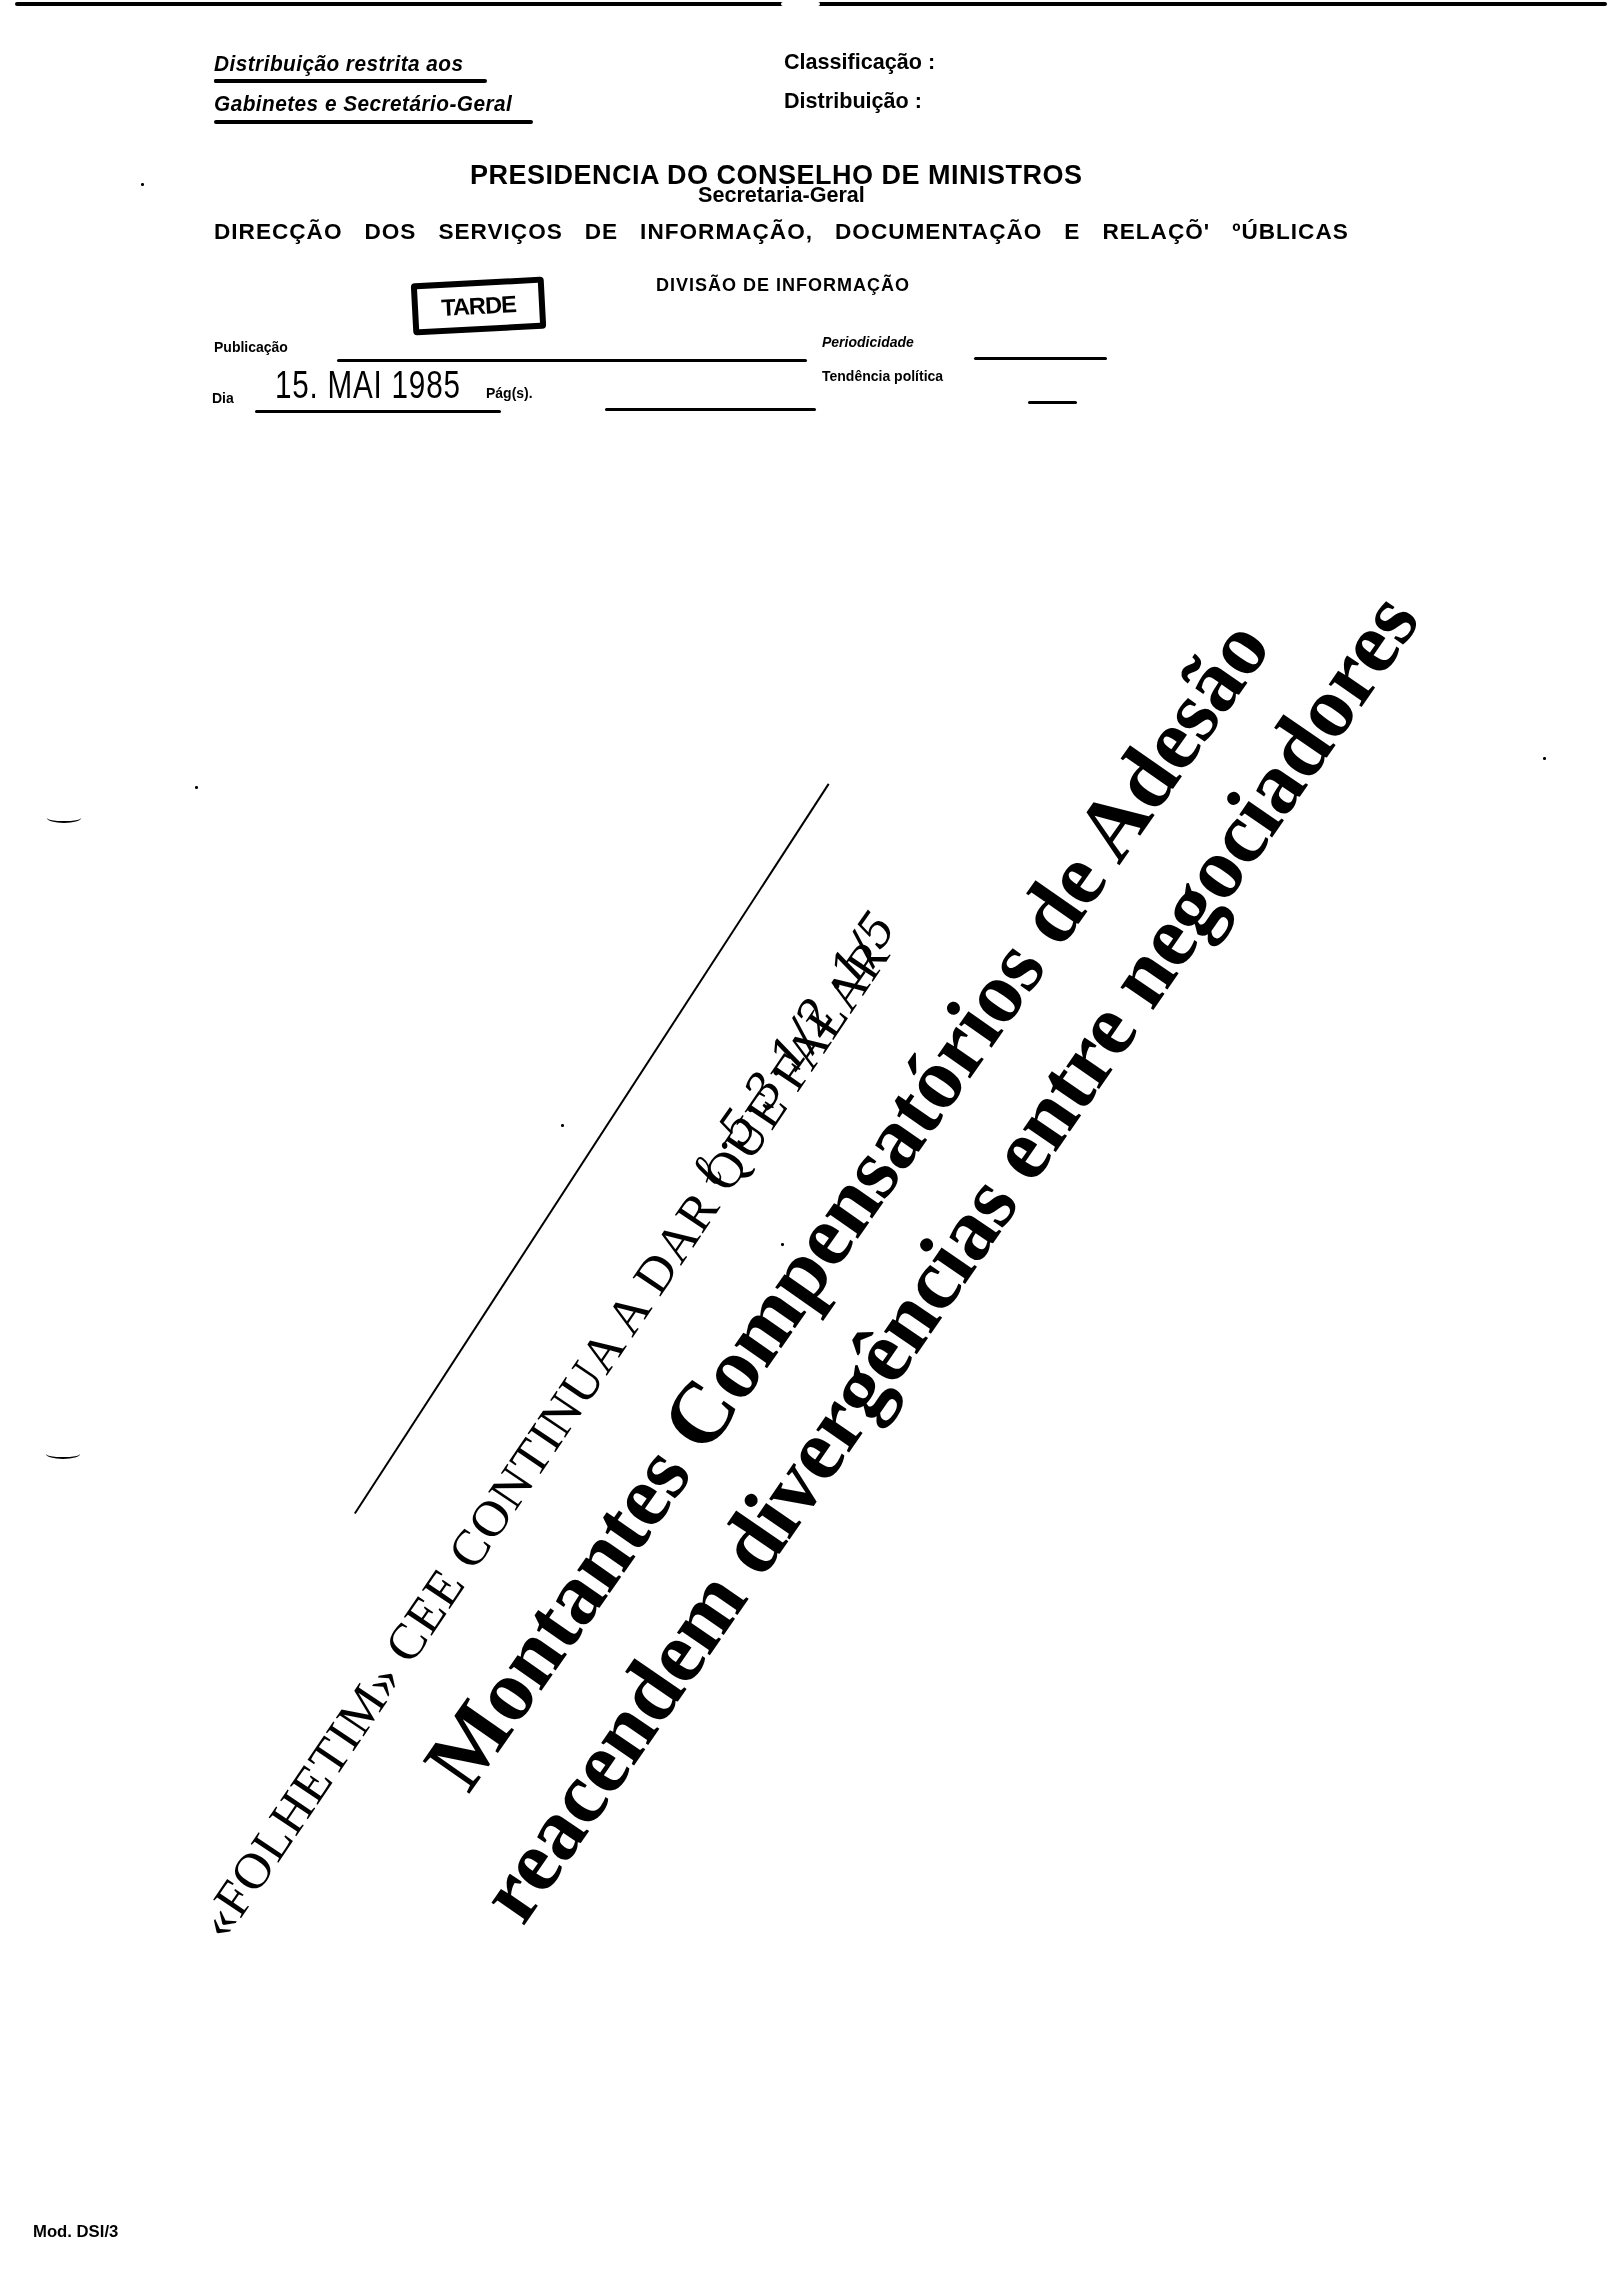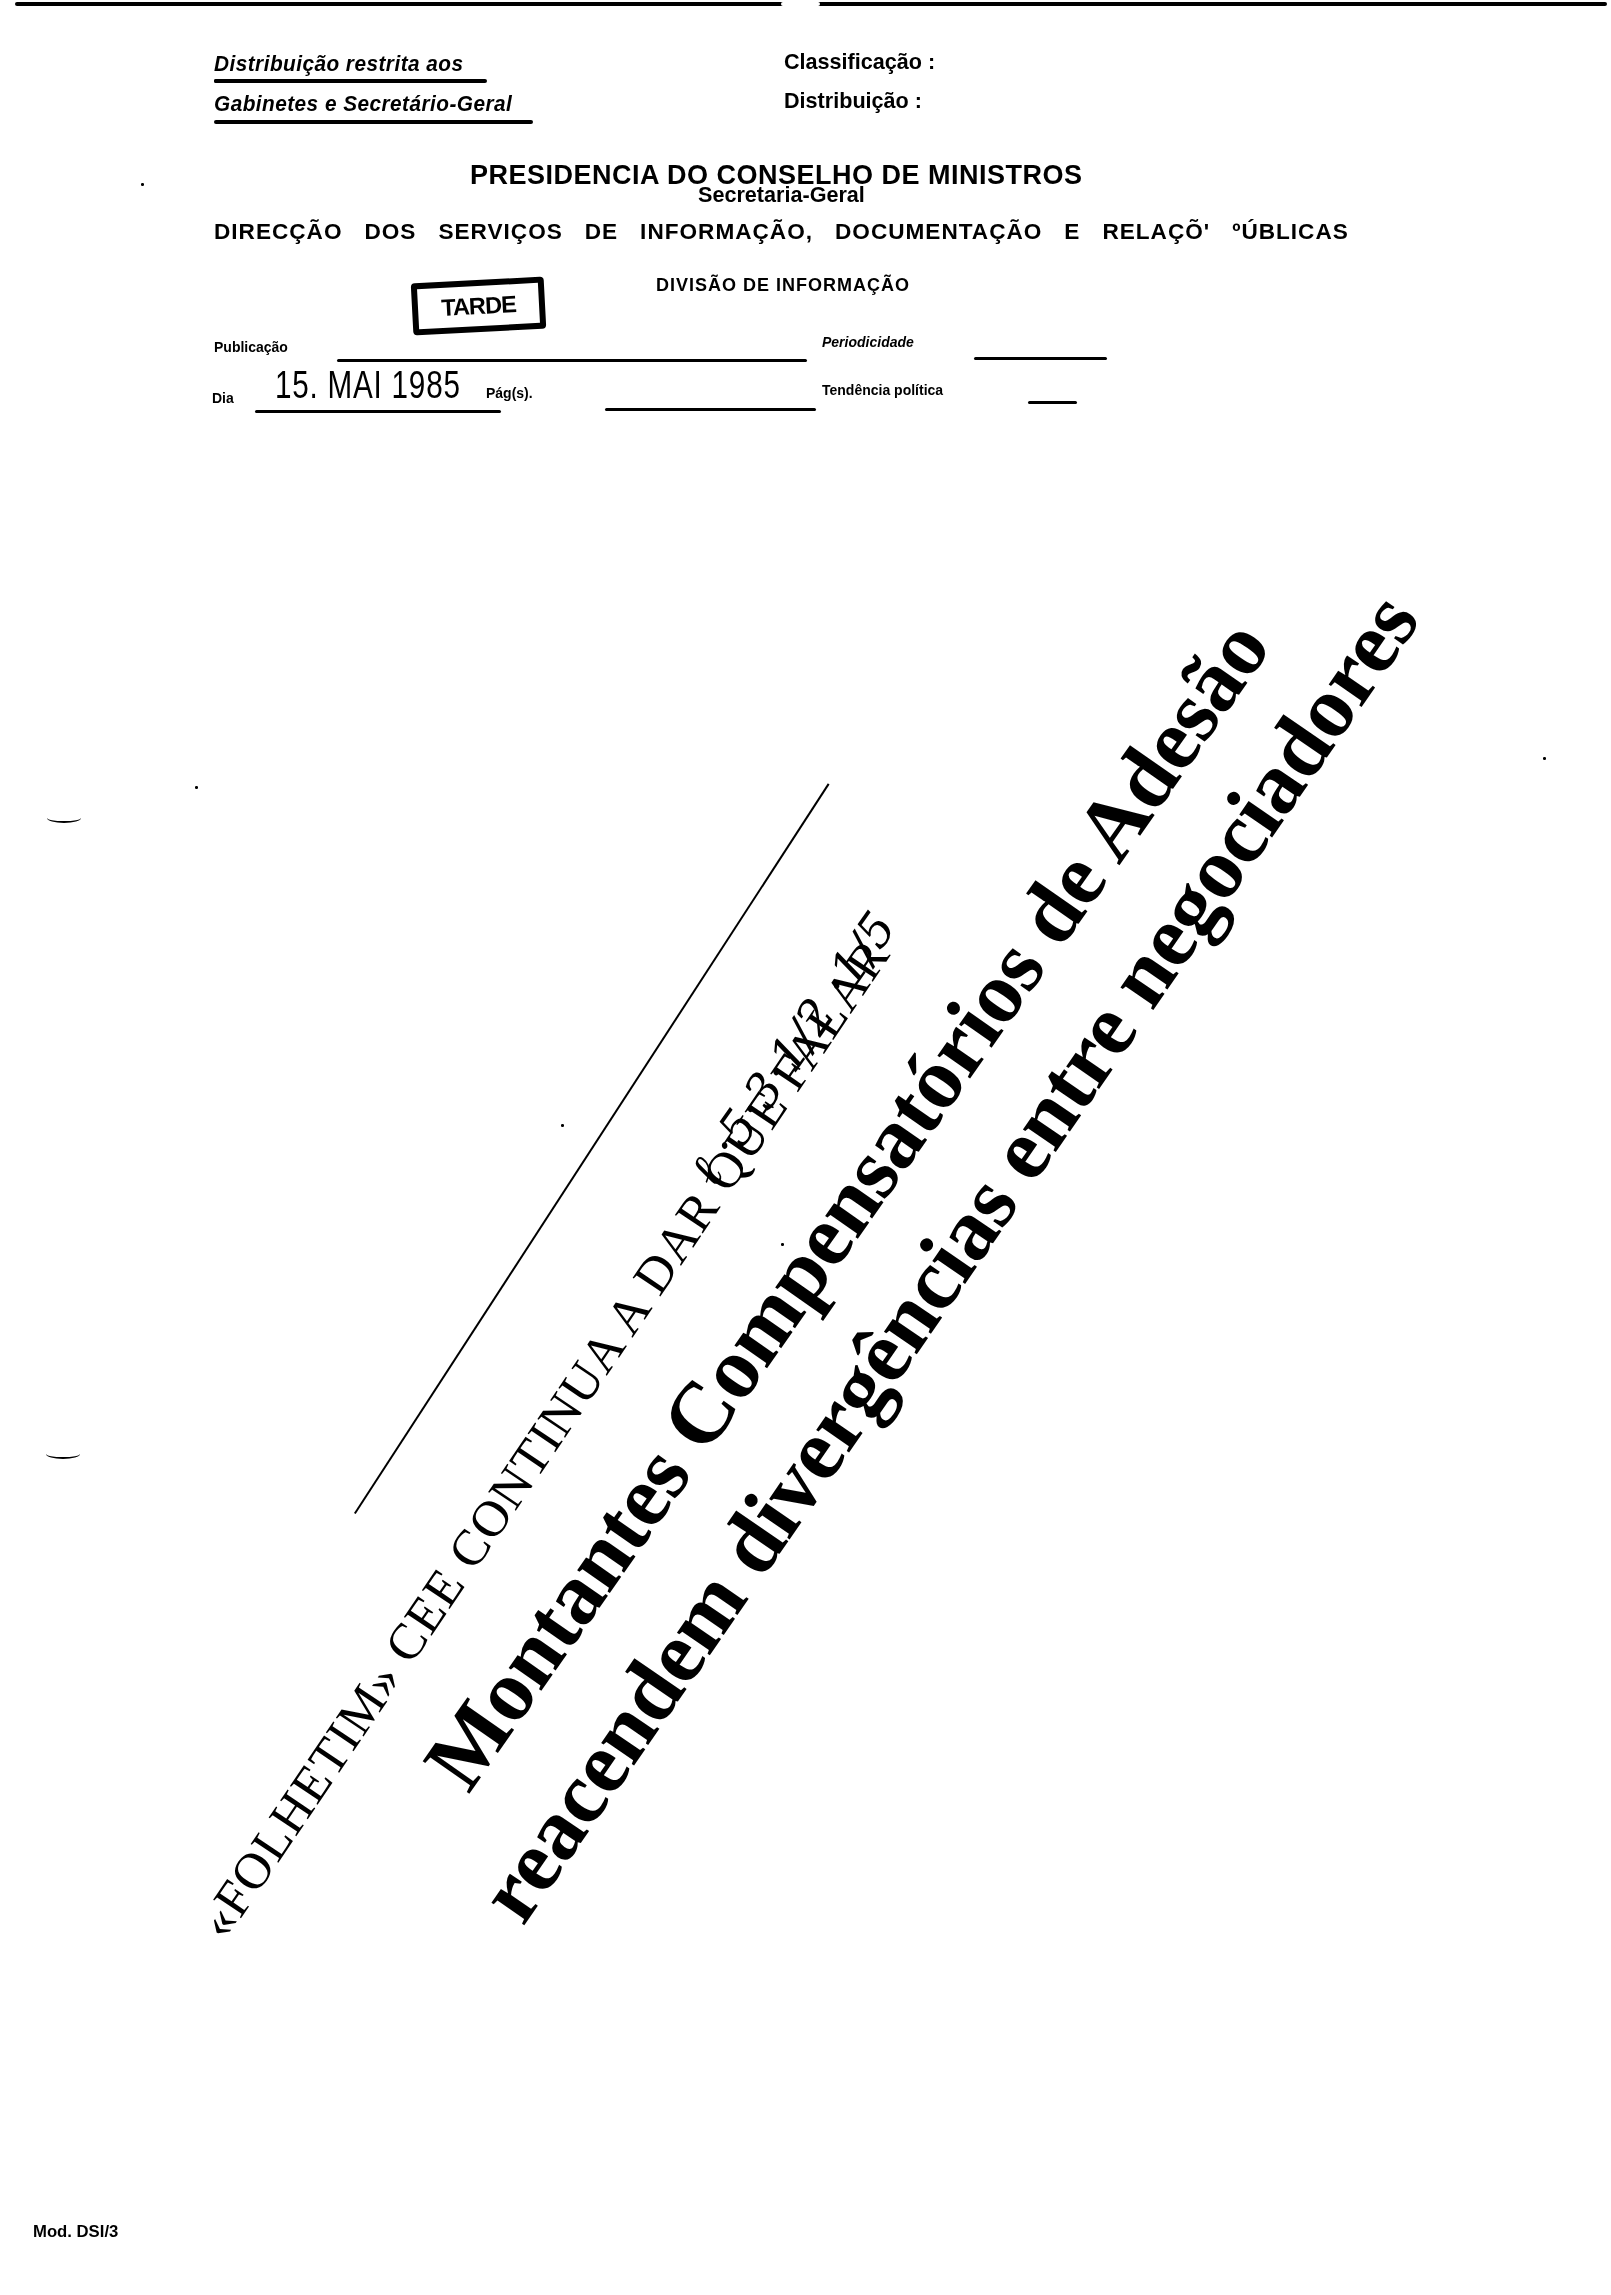--- a/index.html
+++ b/index.html
@@ -65,21 +65,21 @@
 <div class="abs sans field-label" style="left:214px; top:339px;">Publicação</div>
 <div class="fill-line" style="left:337px; top:359px; width:470px;"></div>
 <div class="abs sans field-label" style="left:822px; top:334px;font-style:italic;">Periodicidade</div>
 <div class="fill-line" style="left:974px; top:357px; width:133px;"></div>
 
 <div class="abs sans field-label" style="left:212px; top:390px;text-align:center;">Dia</div>
 <div class="abs date-value" style="left:275px; top:364px;">15. MAI 1985</div>
 <div class="fill-line" style="left:255px; top:410px; width:246px;"></div>
 <div class="abs sans field-label" style="left:486px; top:385px;">Pág(s).</div>
 <div class="fill-line" style="left:605px; top:408px; width:211px;"></div>
-<div class="abs sans field-label" style="left:822px; top:382px;">Tendência política</div>
+<div class="abs sans field-label" style="left:822px; top:368px;">Tendência política</div>
 <div class="fill-line" style="left:1028px; top:401px; width:49px;"></div>
 
 <div class="margin-mark" style="left:47px; top:813px;"></div>
 <div class="margin-mark" style="left:46px; top:1449px;"></div>
 
 <div class="rule-diag" style="left:354px; top:1513px; width:870px; transform:rotate(-57deg);"></div>
 
 <div class="diag serif kicker" style="left:187px; top:1916px; transform:rotate(-56deg);">«FOLHETIM» CEE CONTINUA A DAR QUE FALAR</div>
 
 <div class="diag serif headline" style="left:403px; top:1749px; transform:rotate(-55deg);">Montantes Compensatórios de Adesão</div>

